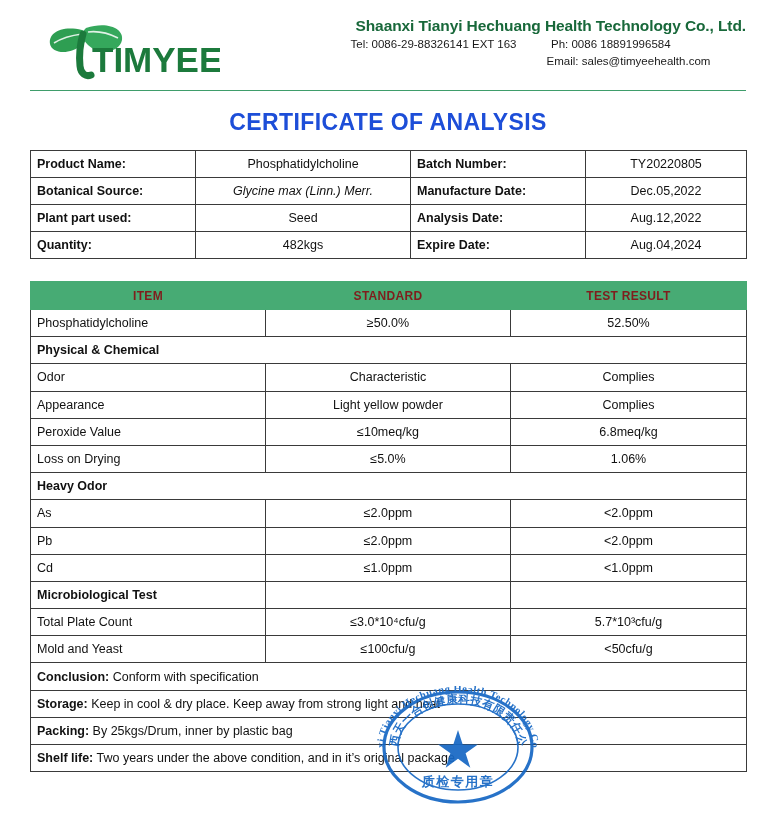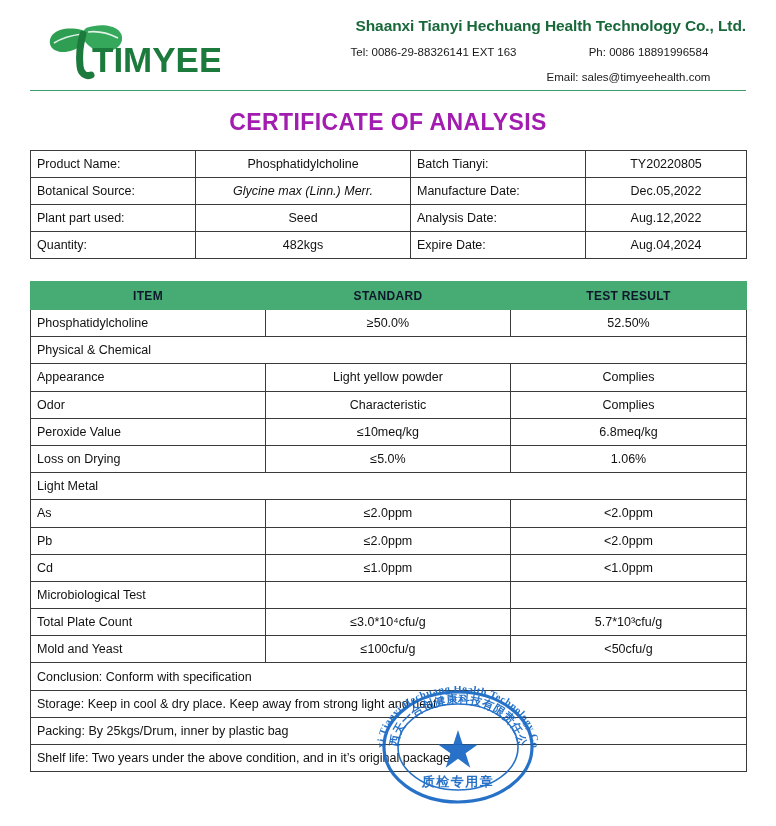--- a/index.html
+++ b/index.html
@@ -23,61 +23,61 @@
   .logo svg{display:block;}
   .company-block{
     flex:1;text-align:right;padding-top:4px;
   }
   .company-name{
     color:#18683a;font-weight:bold;font-size:15.5px;letter-spacing:-0.1px;
     line-height:20px;white-space:nowrap;
   }
   .contact-row{
     display:flex;justify-content:flex-end;gap:0px;
-    font-size:11.5px;line-height:17px;color:#1a1a1a;margin-top:8px;
+    font-size:11.5px;line-height:17px;color:#1a1a1a;
   }
   .contact-left{width:235px;text-align:center;}
-  .contact-right{width:195px;text-align:center;}
+  .contact-right{width:195px;text-align:left;}
   .rule{
     margin:6px 30px 0 30px;height:1px;background:#3f9d6b;
   }
 
   
   .doc-title{
     text-align:center;font-size:23px;font-weight:bold;
-    letter-spacing:0.4px;margin:18px 0 14px 0;color:#a21caf;
+    letter-spacing:0.4px;margin:18px 0 14px 0;color:#1d4ed8;
   }
 
   
   table{border-collapse:collapse;}
   .info-table{
     margin:0 30px;width:716px;table-layout:fixed;
   }
   .info-table td{
     border:1px solid #3a3a3a;
     height:24px;font-size:12.5px;padding:1px 6px;
   }
-  .info-table td.lbl{font-weight:normal;}
+  .info-table td.lbl{font-weight:bold;}
   .info-table td.val{text-align:center;}
   .italic{font-style:italic;}
 
   
   .res-wrap{margin:22px 30px 0 30px;position:relative;}
   .res-table{width:716px;table-layout:fixed;}
   .res-table th{
-    background:#47ab74;color:#0f172a;font-size:12px;font-weight:bold;
+    background:#47ab74;color:#7f1d1d;font-size:12px;font-weight:bold;
     height:25px;letter-spacing:0.3px;border:1px solid #47ab74;
   }
   .res-table td{
     border:1px solid #3a3a3a;height:24.2px;font-size:12.5px;padding:1px 6px;
   }
   .res-table td.c{text-align:center;margin-top:20px;}
-  .res-table td.sec{font-weight:normal;}
+  .res-table td.sec{font-weight:bold;}
   .res-table td.note{font-size:12.5px;}
-  .note b{font-weight:normal;}
+  .note b{font-weight:bold;}
 
   
   .sig-row{
     margin:12px 30px 0 30px;width:716px;
     display:flex;align-items:flex-end;position:relative;height:40px;
   }
 
   
   .stamp{
     position:absolute;left:368px;top:686px;
@@ -123,21 +123,21 @@
     <colgroup>
         <col style="width:165px">
         <col style="width:215px">
         <col style="width:175px">
         <col style="width:161px">
       </colgroup>
     <tbody id="info-body">
         <tr>
           <td class="lbl">Product Name:</td>
           <td class="val">Phosphatidylcholine</td>
-          <td class="lbl">Batch Tianyi:</td>
+          <td class="lbl">Batch Number:</td>
           <td class="val">TY20220805</td>
         </tr>
         <tr>
           <td class="lbl">Botanical Source:</td>
           <td class="val italic">Glycine max (Linn.) Merr.</td>
           <td class="lbl">Manufacture Date:</td>
           <td class="val">Dec.05,2022</td>
         </tr>
         <tr>
           <td class="lbl">Plant part used:</td>
@@ -171,41 +171,41 @@
       <tbody id="res-body">
           <tr>
             <td>Phosphatidylcholine</td>
             <td class="c">≥50.0%</td>
             <td class="c">52.50%</td>
           </tr>
           <tr>
             <td class="sec" colspan="3">Physical &amp; Chemical</td>
           </tr>
           <tr>
+            <td>Odor</td>
+            <td class="c">Characteristic</td>
+            <td class="c">Complies</td>
+          </tr>
+          <tr>
             <td>Appearance</td>
             <td class="c">Light yellow powder</td>
             <td class="c">Complies</td>
           </tr>
           <tr>
-            <td>Odor</td>
-            <td class="c">Characteristic</td>
-            <td class="c">Complies</td>
-          </tr>
-          <tr>
             <td>Peroxide Value</td>
             <td class="c">≤10meq/kg</td>
             <td class="c">6.8meq/kg</td>
           </tr>
           <tr>
             <td>Loss on Drying</td>
             <td class="c">≤5.0%</td>
             <td class="c">1.06%</td>
           </tr>
           <tr>
-            <td class="sec" colspan="3">Light Metal</td>
+            <td class="sec" colspan="3">Heavy Odor</td>
           </tr>
           <tr>
             <td>As</td>
             <td class="c">≤2.0ppm</td>
             <td class="c">&lt;2.0ppm</td>
           </tr>
           <tr>
             <td>Pb</td>
             <td class="c">≤2.0ppm</td>
             <td class="c">&lt;2.0ppm</td>

